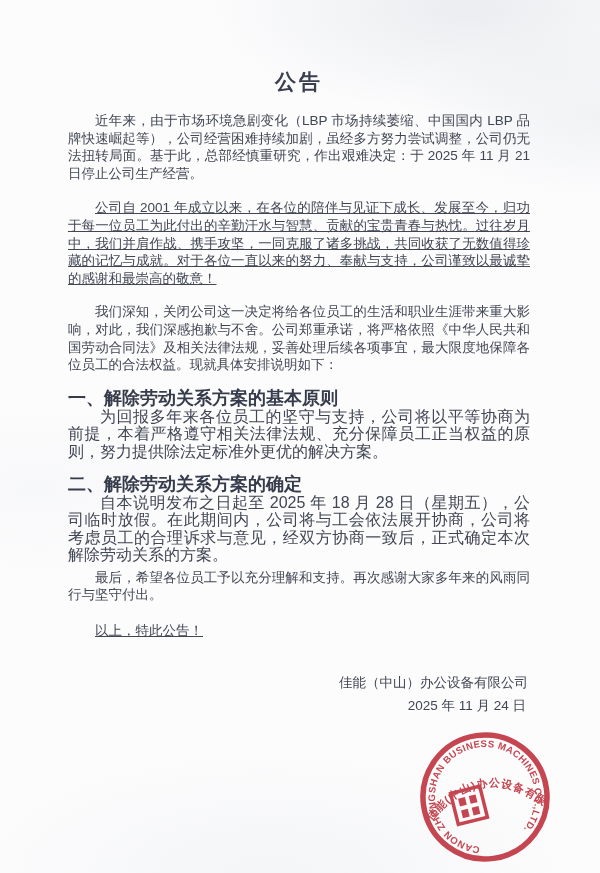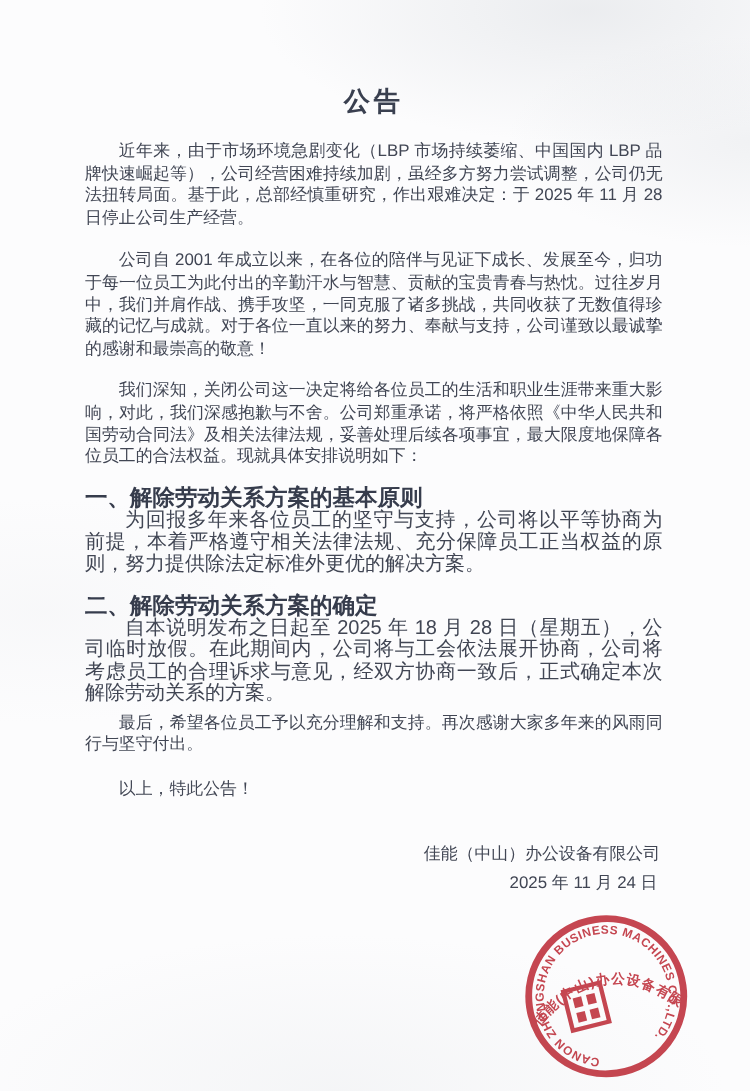--- a/index.html
+++ b/index.html
@@ -18,52 +18,52 @@
   .title{
     margin:0;padding-top:68px;
     font-size:21px;line-height:28px;font-weight:700;
     text-align:center;letter-spacing:3px;color:#3a4050;
   }
   .salutation{margin-top:14px;font-size:13.5px;line-height:18px;}
   .para{
     margin:16px 0 0;font-size:13.5px;line-height:17.6px;
     text-align:justify;text-indent:2em;
   }
-  .mt17{margin-top:17px;}
+  .mt17{margin-top:17px;text-decoration:underline;}
   .sec-heading{
     margin:14px 0 0;font-size:18px;line-height:18px;font-weight:700;color:#363c4c;
   }
   .sec-heading.mt15{margin-top:15px;}
   .sec-body{
     margin:1px 0 0;font-size:16px;line-height:17.6px;
     text-align:justify;text-indent:2em;
   }
   .closing{margin-top:5px;}
-  .final-note{margin:18px 0 0;font-size:13.5px;line-height:18px;text-indent:2em;}
+  .final-note{margin:18px 0 0;font-size:13.5px;line-height:18px;text-indent:2em;text-decoration:underline;}
   .signature{margin-top:34px;text-align:right;font-size:13.5px;line-height:18px;}
   .signature .company{padding-right:2px;}
   .signature .date{margin-top:5px;padding-right:4px;}
   .stamp{
     position:absolute;left:401px;top:713px;width:168px;height:168px;
     mix-blend-mode:multiply;opacity:.9;
     transform:rotate(-8deg);
     pointer-events:none;
   }
   .stamp text{fill:currentColor;}
 </style>
 </head>
 <body>
 
 <div class="page">
   <div class="doc">
 
     <h1 class="title">公告</h1>
 
 
-    <p class="para">近年来，由于市场环境急剧变化（LBP 市场持续萎缩、中国国内 LBP 品牌快速崛起等），公司经营困难持续加剧，虽经多方努力尝试调整，公司仍无法扭转局面。基于此，总部经慎重研究，作出艰难决定：于 2025 年 11 月 28 日停止公司生产经营。</p>
+    <p class="para">近年来，由于市场环境急剧变化（LBP 市场持续萎缩、中国国内 LBP 品牌快速崛起等），公司经营困难持续加剧，虽经多方努力尝试调整，公司仍无法扭转局面。基于此，总部经慎重研究，作出艰难决定：于 2025 年 11 月 21 日停止公司生产经营。</p>
     <p class="para mt17">公司自 2001 年成立以来，在各位的陪伴与见证下成长、发展至今，归功于每一位员工为此付出的辛勤汗水与智慧、贡献的宝贵青春与热忱。过往岁月中，我们并肩作战、携手攻坚，一同克服了诸多挑战，共同收获了无数值得珍藏的记忆与成就。对于各位一直以来的努力、奉献与支持，公司谨致以最诚挚的感谢和最崇高的敬意！</p>
     <p class="para">我们深知，关闭公司这一决定将给各位员工的生活和职业生涯带来重大影响，对此，我们深感抱歉与不舍。公司郑重承诺，将严格依照《中华人民共和国劳动合同法》及相关法律法规，妥善处理后续各项事宜，最大限度地保障各位员工的合法权益。现就具体安排说明如下：</p>
 
     <div>
       <h2 class="sec-heading mt15">一、解除劳动关系方案的基本原则</h2>
       <p class="sec-body">为回报多年来各位员工的坚守与支持，公司将以平等协商为前提，本着严格遵守相关法律法规、充分保障员工正当权益的原则，努力提供除法定标准外更优的解决方案。</p>
     </div>
 
     <div>
       <h2 class="sec-heading">二、解除劳动关系方案的确定</h2>

